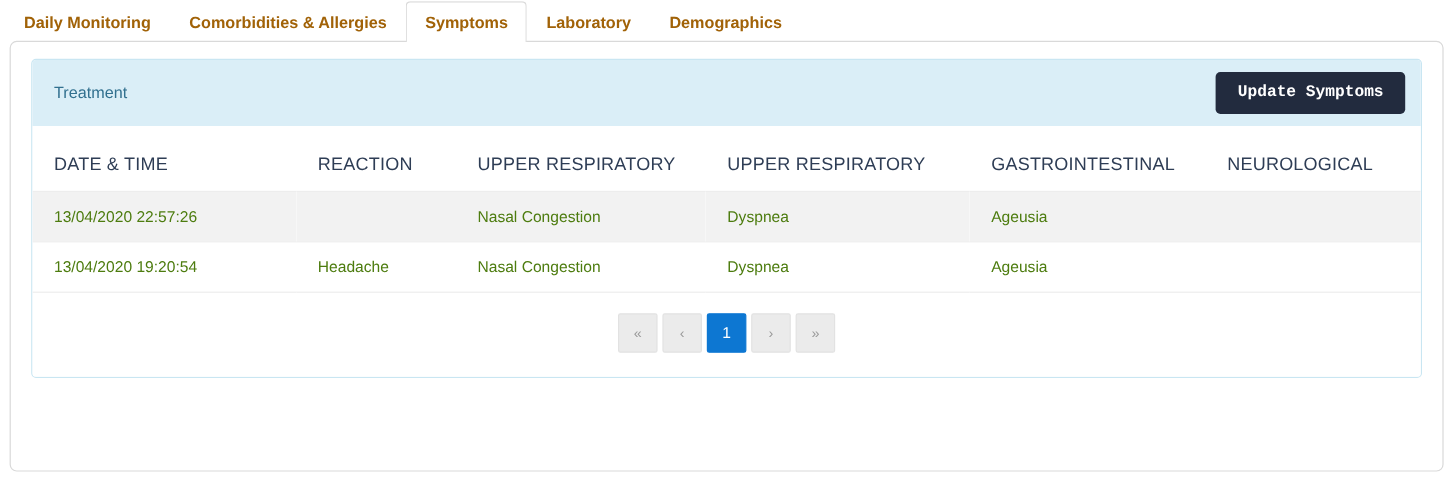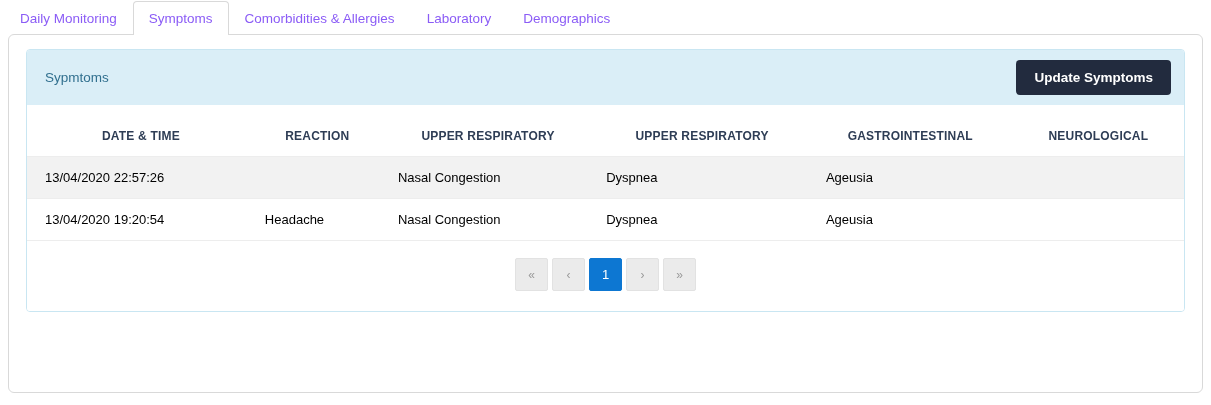--- a/index.html
+++ b/index.html
@@ -14,22 +14,22 @@
   .tabbar {
     display: flex;
     align-items: flex-end;
     height: 34px;
     padding-left: 4px;
     position: relative;
     z-index: 2;
   }
   .tab {
     font-size: 13.5px;
-    font-weight: 400;
-    color: #8b5cf6;
+    font-weight: 700;
+    color: #a16207;
     padding: 9px 15px 8px 15px;
     border: 1px solid transparent;
     border-bottom: none;
     border-radius: 4px 4px 0 0;
     cursor: pointer;
     white-space: nowrap;
     background: transparent;
   }
   .tab.active {
     background: #ffffff;
@@ -64,48 +64,48 @@
     justify-content: space-between;
     padding: 0 13px 0 18px;
   }
   .panel-title {
     font-size: 13.5px;
     color: #31708f;
   }
   .update-btn {
     background: #222b3e;
     color: #ffffff;
-    font-family: Liberation Sans, sans-serif;
+    font-family: Liberation Mono, monospace;
     font-size: 13.5px;
     font-weight: 700;
     border: none;
     border-radius: 4px;
     padding: 10px 18px;
     cursor: pointer;
   }
 
   
   .panel-body { padding: 12px 0 20px 0; background: #ffffff; }
   table {
     width: 100%;
     border-collapse: collapse;
     table-layout: fixed;
   }
   th {
-    text-align: center;
-    font-size: 12px;
-    font-weight: 700;
+    text-align: left;
+    font-size: 15px;
+    font-weight: 400;
     color: #2e3d55;
     padding: 12px 10px 13px 18px;
     letter-spacing: 0.2px;
     white-space: nowrap;
   }
   td {
     font-size: 13px;
-    color: #000000;
+    color: #4d7c0f;
     padding: 13px 10px 13px 18px;
     height: 42px;
     white-space: nowrap;
     overflow: hidden;
   }
   tbody tr:nth-child(odd) { background: #f2f2f2; }
   tbody tr { border-top: 1px solid #ededed; border-bottom: 1px solid #ededed; }
   col.c1 { width: 19%; }
   col.c2 { width: 11.5%; }
   col.c3 { width: 18%; }
@@ -140,31 +140,31 @@
     border-color: #0d77d2;
     color: #ffffff;
     font-size: 13px;
   }
 </style>
 </head>
 <body>
 
 <nav class="tabbar">
   <div class="tab">Daily Monitoring</div>
+  <div class="tab">Comorbidities &amp; Allergies</div>
   <div class="tab active">Symptoms</div>
-  <div class="tab">Comorbidities &amp; Allergies</div>
   <div class="tab">Laboratory</div>
   <div class="tab">Demographics</div>
 </nav>
 
 <div class="card">
   <div class="panel">
 
     <div class="panel-heading">
-      <span class="panel-title">Sypmtoms</span>
+      <span class="panel-title">Treatment</span>
       <button class="update-btn">Update Symptoms</button>
     </div>
 
     <div class="panel-body">
       <table>
         <colgroup>
           <col class="c1">
             <col class="c2">
             <col class="c3">
             <col class="c4">

